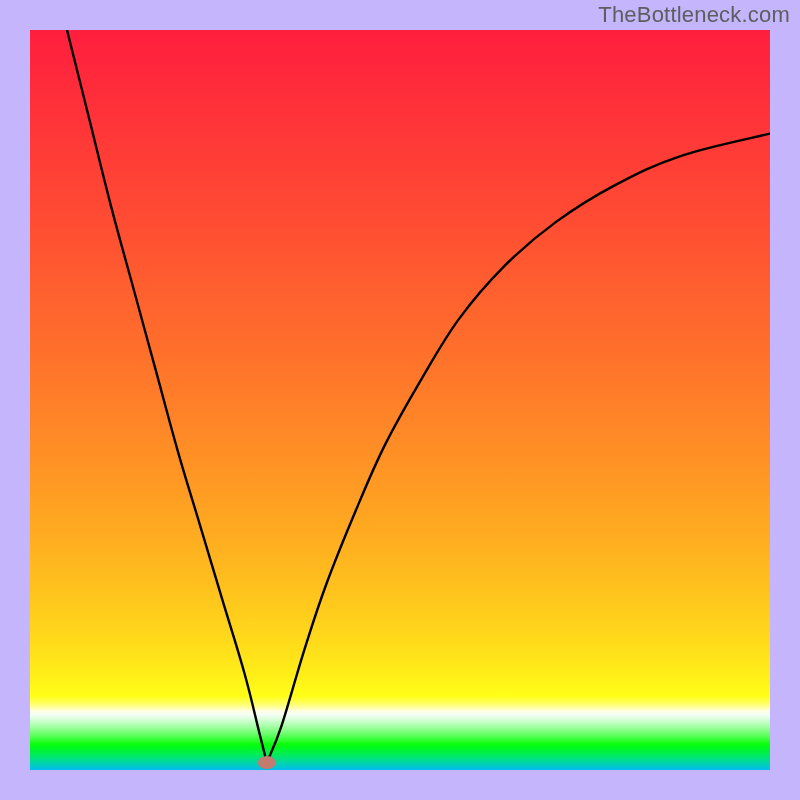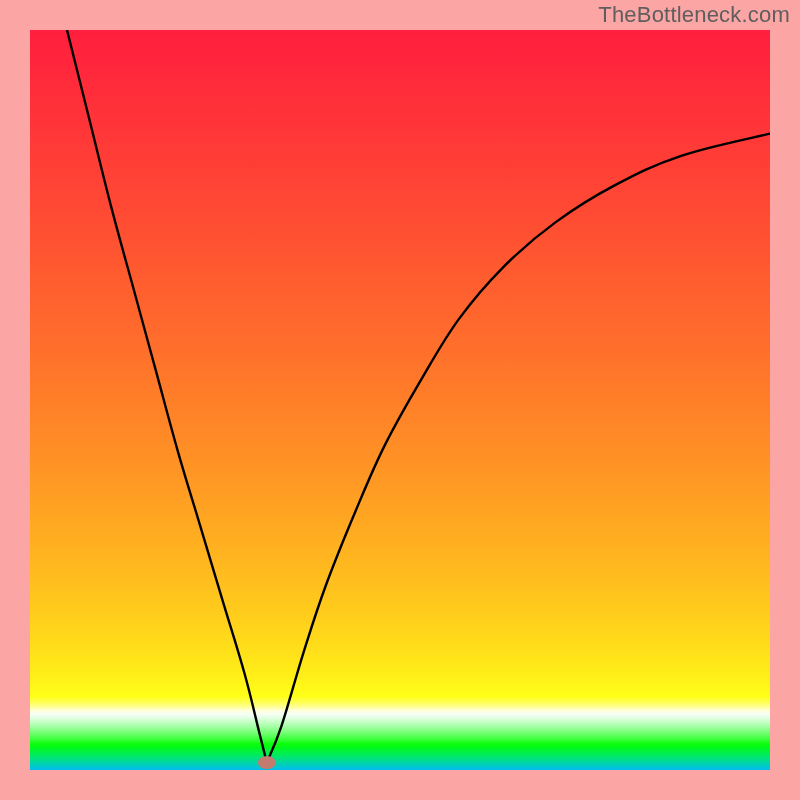--- a/index.html
+++ b/index.html
@@ -8,21 +8,21 @@
     width: 800px;
     height: 800px;
     background: #000;
     overflow: hidden;
     font-family: Arial, Helvetica, sans-serif;
   }
   .frame {
     position: relative;
     width: 800px;
     height: 800px;
-    background: #fca5a5;
+    background: #c4b5fd;
   }
   .watermark {
     position: absolute;
     top: 2px;
     right: 10px;
     color: #5e5e5e;
     font-size: 22px;
     font-family: Arial, Helvetica, sans-serif;
     letter-spacing: 0.2px;
     z-index: 10;

